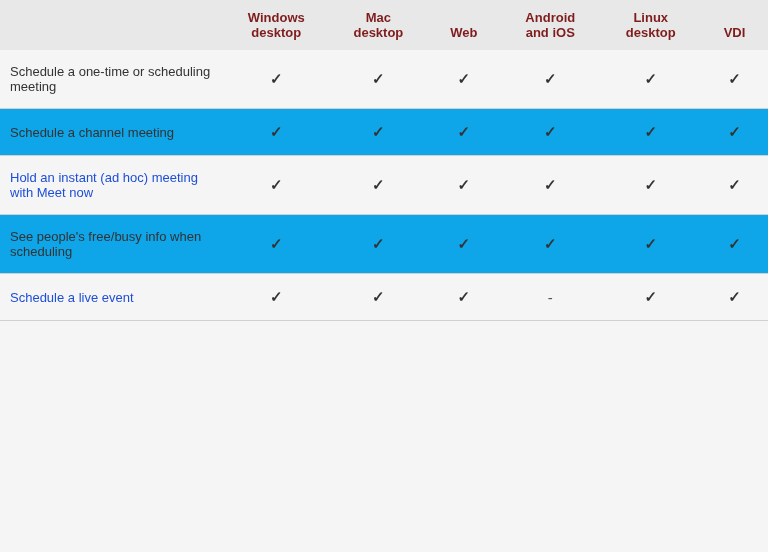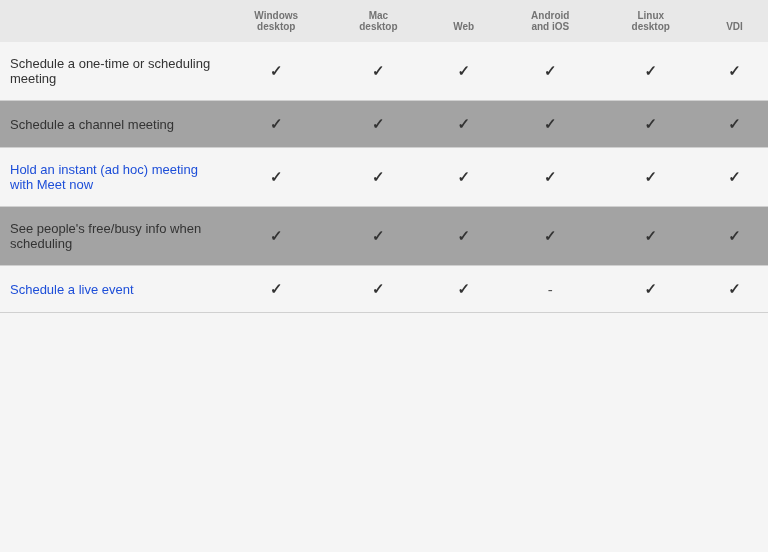--- a/index.html
+++ b/index.html
@@ -19,31 +19,31 @@
       width: 100%;
       border-collapse: collapse;
     }
     thead tr {
       background: #e8e8e8;
     }
     thead th {
       padding: 10px 8px 10px 8px;
       text-align: center;
       font-weight: 600;
-      font-size: 10px;
-      color: #737373;
+      font-size: 13px;
+      color: #7f1d1d;
       vertical-align: bottom;
     }
     thead th:first-child {
       text-align: left;
       width: 200px;
     }
     tbody tr {
       border-bottom: 1px solid #d0d0d0;
-      background: #a3a3a3;
+      background: #0ea5e9;
     }
     tbody tr:nth-child(odd) {
       background: #f5f5f5;
     }
     tbody td {
       padding: 14px 8px;
       text-align: center;
       vertical-align: middle;
       color: #333;
       font-size: 13px;

